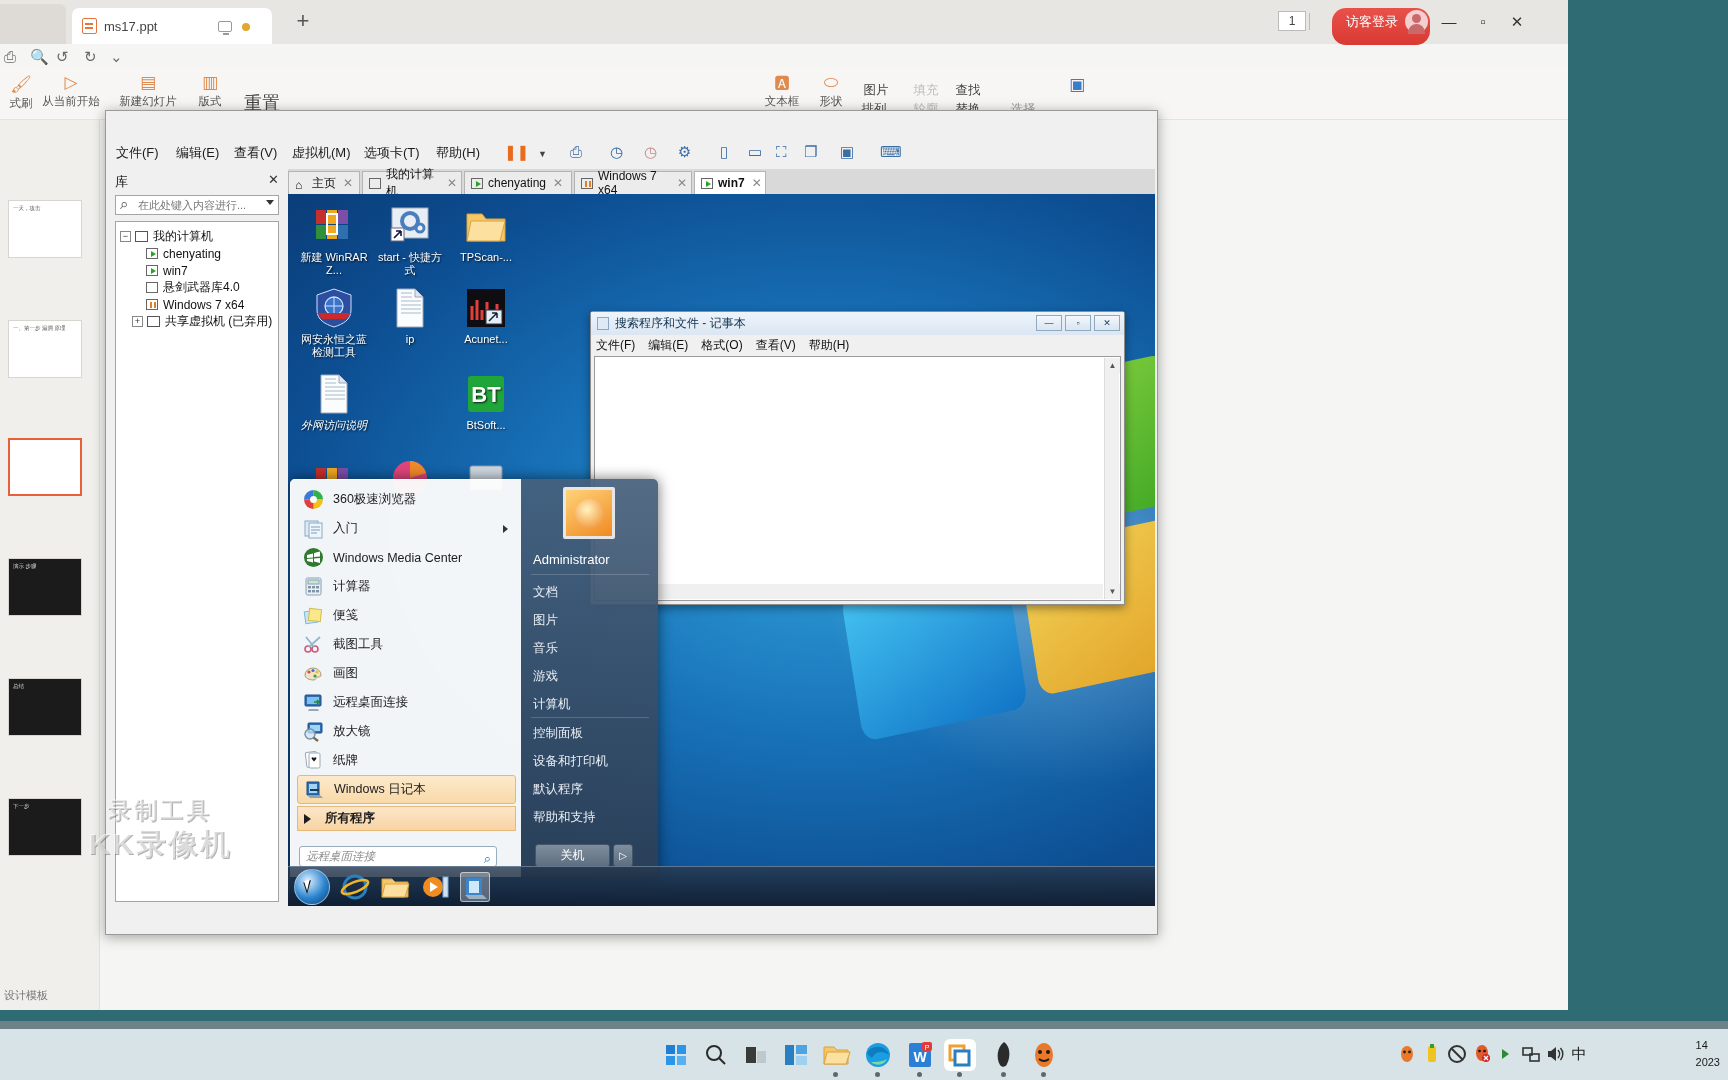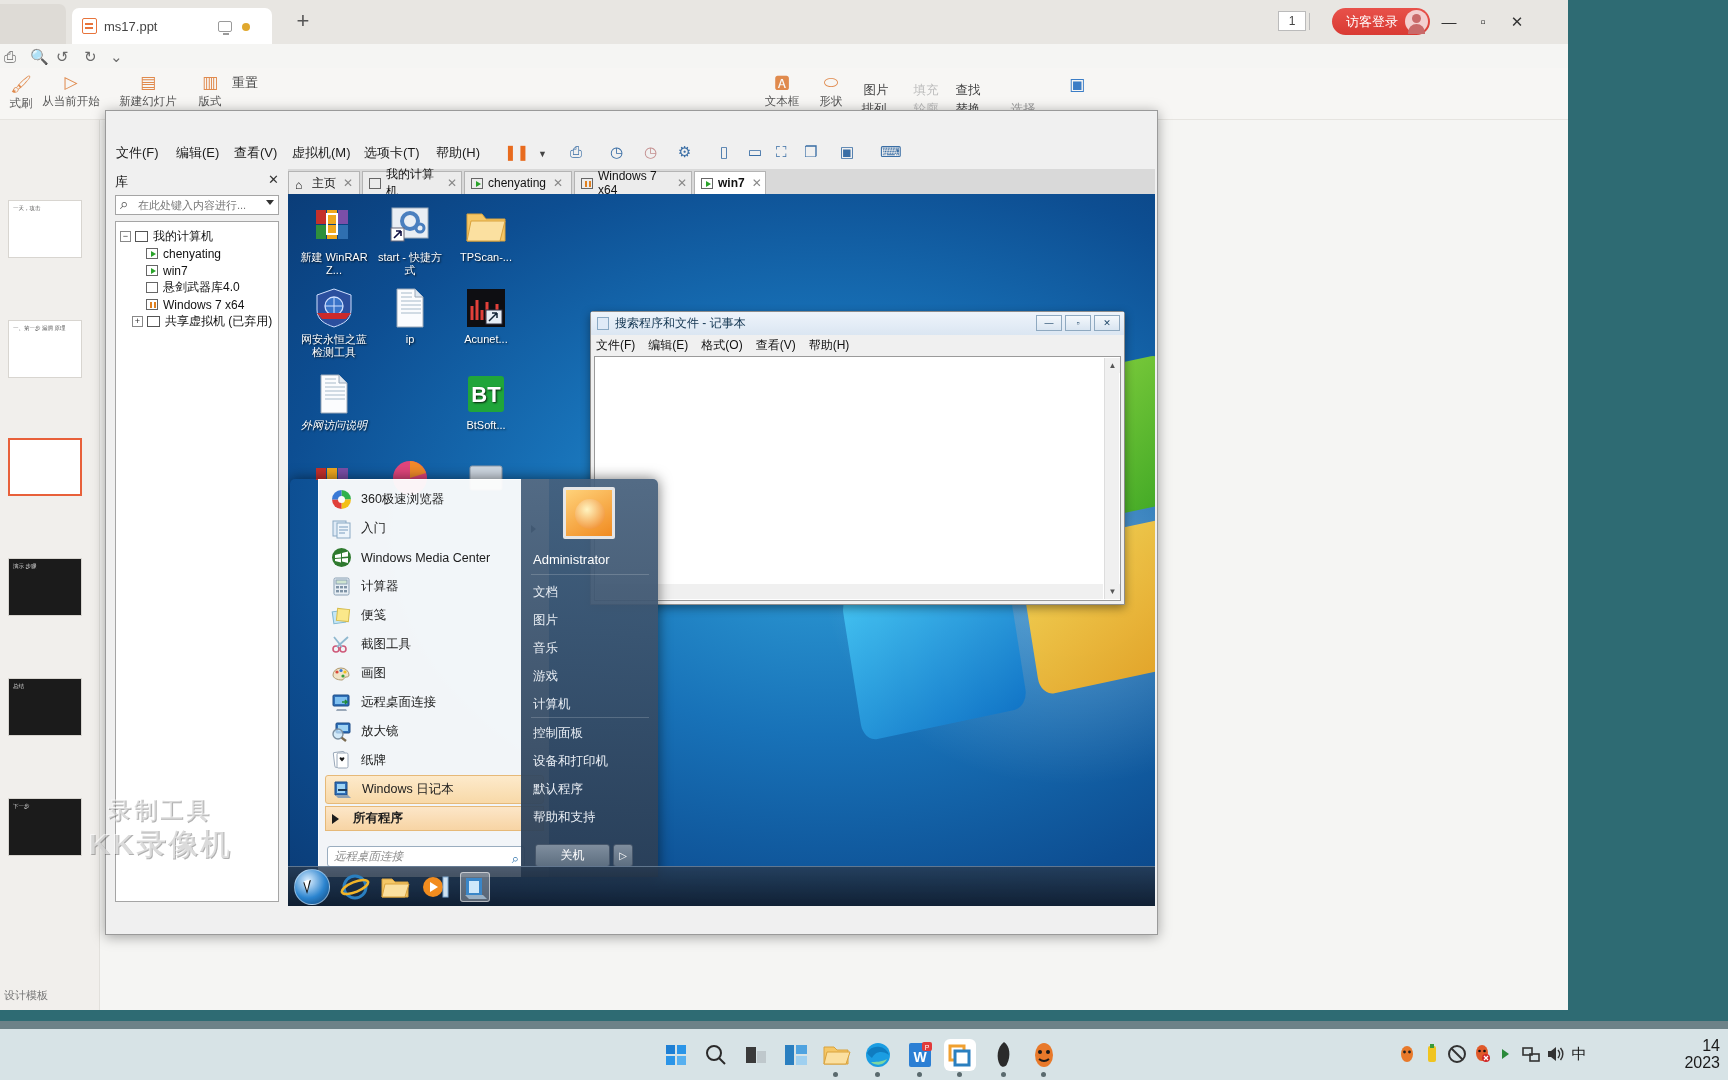--- a/index.html
+++ b/index.html
@@ -26,21 +26,21 @@
   .tab-mini:after{content:"";position:absolute;left:4px;top:11px;width:6px;height:2px;background:#9a9a9a;}
   .tab-dot { position:absolute; right:22px; top:15px; width:8px; height:8px; border-radius:50%;
              background:#e0a82e; }
   #wps-newtab { position:absolute; left:292px; top:11px; width:22px; height:22px;
                 color:#555; font-size:22px; line-height:20px; text-align:center; }
   #wps-pagecount { position:absolute; right:262px; top:11px; width:28px; height:20px;
                    border:1px solid #bbb; background:#fff; font-size:12px; color:#444;
                    text-align:center; line-height:18px; }
   #wps-pagecount:after{content:"";position:absolute;right:-5px;top:1px;width:3px;height:17px;
                        border-left:1px solid #bbb;border-right:1px solid #bbb;}
-  #wps-login { position:absolute; right:138px; top:8px; height:27px; padding:0 32px 0 14px;
+  #wps-login { position:absolute; right:138px; top:8px; height:37px; padding:0 32px 0 14px;
                border-radius:14px; background:linear-gradient(180deg,#e8514a,#d93a33);
                color:#fff; font-size:13px; line-height:27px; }
   #wps-login .av { position:absolute; right:2px; top:2px; width:23px; height:23px;
                    border-radius:50%; background:#f3cfcf; }
   #wps-login .av:before{content:"";position:absolute;left:7px;top:4px;width:9px;height:9px;
                         border-radius:50%;background:#c96a6a;}
   #wps-login .av:after{content:"";position:absolute;left:3px;top:14px;width:17px;height:10px;
                        border-radius:9px 9px 0 0;background:#c96a6a;}
   .wctl { position:absolute; top:10px; width:30px; height:24px; text-align:center;
           font-size:15px; line-height:24px; color:#333; }
@@ -160,21 +160,21 @@
   #np-sb { position:absolute; right:1px; top:1px; width:15px; bottom:1px; background:#f0f0f0;
            border-left:1px solid #ddd; }
   .sb-ar { position:absolute; left:0; width:15px; height:15px; background:#f0f0f0; font-size:8px;
            text-align:center; line-height:15px; color:#555; }
   #np-hs { position:absolute; left:1px; right:17px; bottom:1px; height:15px; background:#f0f0f0; }
   #startmenu { position:absolute; left:2px; top:285px; width:368px; height:398px;
                border-radius:5px 5px 0 0; overflow:hidden;
                box-shadow:0 0 14px rgba(0,0,0,.55); }
   #sm-left { position:absolute; left:0; top:0; width:231px; height:100%;
              background:rgba(252,252,252,.96); border:1px solid rgba(255,255,255,.7);
-             border-right:none;margin-left:28px; }
+             border-right:none; }
   #sm-right { position:absolute; left:231px; top:0; width:137px; height:100%;
               background:linear-gradient(180deg,rgba(70,96,124,.93),rgba(42,62,86,.95)); }
   .smi { position:absolute; left:6px; width:219px; height:29px; display:flex; align-items:center;
          font-size:12.5px; color:#1b1b1b; padding-left:6px; }
   .smi .gi { width:21px; height:21px; margin-right:9px; flex:0 0 auto; position:relative; }
   .smi.hl { background:linear-gradient(180deg,#fdeacb,#f8d9a8);
             border:1px solid #e6b978; border-radius:3px; }
   .smi .arr { position:absolute; right:8px; border-left:5px solid #333;
               border-top:4px solid transparent; border-bottom:4px solid transparent; }
   #sm-all { position:absolute; left:6px; width:219px; height:25px;
@@ -228,22 +228,22 @@
 
   
   #w11 { position:absolute; left:0; bottom:0; width:1728px; height:52px;
          background:#d7e3e6; border-top:1px solid #b9cace; }
   #w11-strip { position:absolute; left:0; top:-8px; width:1728px; height:8px; background:#6d8288; }
   .w11i { position:absolute; top:10px; width:32px; height:32px; }
   .w11i .dot { position:absolute; left:13px; bottom:-6px; width:5px; height:5px; border-radius:50%;
                background:#5a6a6e; }
   .w11i.act { background:#fff; border-radius:6px; }
   .tray { position:absolute; top:14px; width:22px; height:22px; }
-  #w11-time { position:absolute; right:8px; top:8px; font-size:16px; color:#1a1a1a;
-              text-align:right; line-height:17px; }
+  #w11-time { position:absolute; right:8px; top:8px; font-size:11px; color:#1a1a1a;
+              text-align:left; line-height:17px; }
 </style>
 </head>
 <body>
 
 <div id="wps">
 
   <div id="wps-tabbar">
     <div class="wps-tab ghost"></div>
     <div class="wps-tab active">
       <span class="wps-tabicon"></span>
@@ -298,21 +298,21 @@
       <span>从当前开始</span>
     </div>
     <div class="tool" style="left:110px; top:4px; width:76px;">
       <span class="toolicon">▤</span>
       <span>新建幻灯片</span>
     </div>
     <div class="tool" style="left:186px; top:4px; width:48px;">
       <span class="toolicon">▥</span>
       <span>版式</span>
     </div>
-    <div class="tool" style="left:232px; top:6px; width:60px; text-align:left; font-size:13px; color:#444;">
+    <div class="tool" style="left:232px; top:23px; width:60px; text-align:center; font-size:18px; color:#444;">
       <span>重置</span>
     </div>
     <div class="fld" style="left:285px; width:138px;"></div>
     <div class="fld" style="left:424px; width:58px;"></div>
     <span class="fmt" style="left:290px; top:100px; font-weight:bold;">B</span>
     <span class="fmt" style="left:315px; top:100px; font-style:italic;">I</span>
     <span class="fmt" style="left:338px; top:100px;">U</span>
     <span class="fmt" style="left:362px; top:100px;">S</span>
     <span class="fmt" style="left:386px; top:100px;">A</span>
     <span class="fmt" style="left:412px; top:100px;">X²</span>

